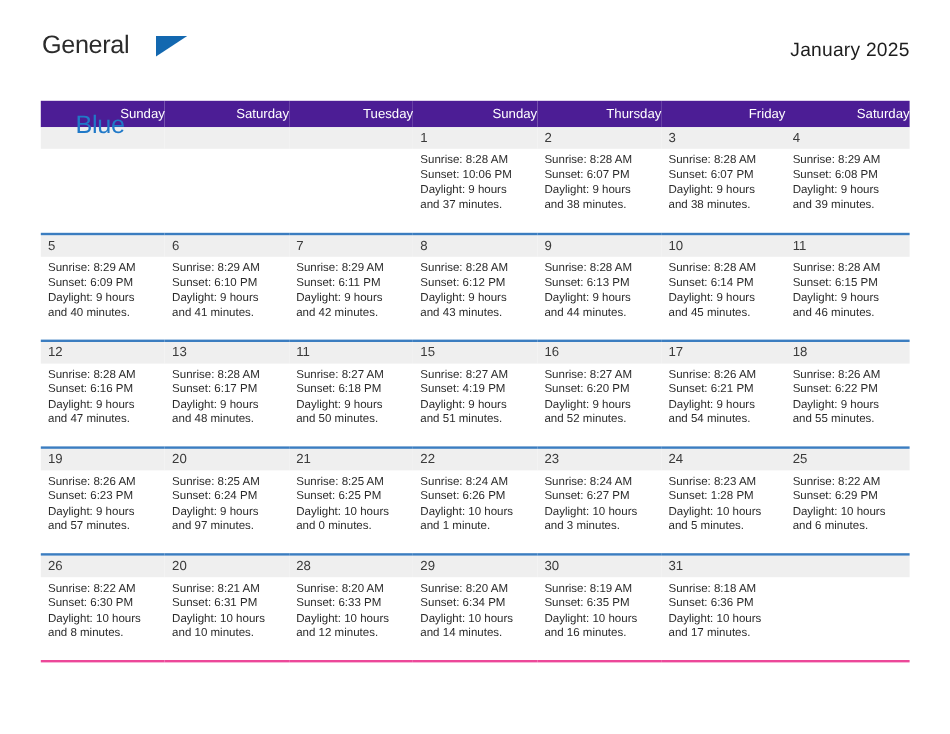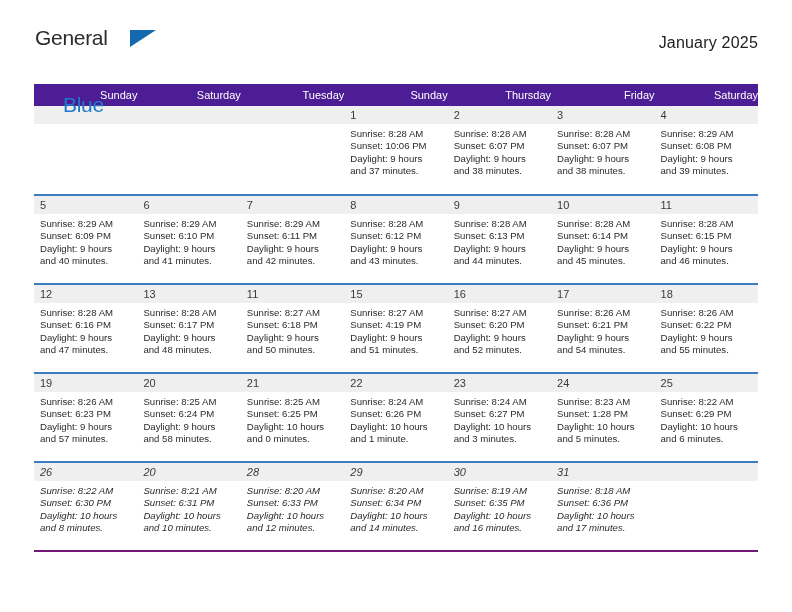--- a/index.html
+++ b/index.html
@@ -101,22 +101,21 @@
     border: none;
   }
   .calendar td {
     vertical-align: top;
     padding: 0;
     border: none;
     height: 89px;
     border-bottom: 2px solid #3b7dc0;
   }
   .calendar tr:last-child td {
-    border-bottom: 2px solid #701a75;
-    font-style: italic;
+    border-bottom: 2px solid #ec4899;
   }
   .cell-inner {
     height: 100%;
   }
   .daynum {
     background: #efefef;
     height: 18px;
     line-height: 18px;
     font-size: 11px;
     color: #3a3a3a;
@@ -399,21 +398,21 @@
               </div>
             </div>
           </td>
           <td>
             <div class="cell-inner">
               <div class="daynum">20</div>
               <div class="detail">
                 <div>Sunrise: 8:25 AM</div>
                 <div>Sunset: 6:24 PM</div>
                 <div>Daylight: 9 hours</div>
-                <div>and 58 minutes.</div>
+                <div>and 97 minutes.</div>
               </div>
             </div>
           </td>
           <td>
             <div class="cell-inner">
               <div class="daynum">21</div>
               <div class="detail">
                 <div>Sunrise: 8:25 AM</div>
                 <div>Sunset: 6:25 PM</div>
                 <div>Daylight: 10 hours</div>

